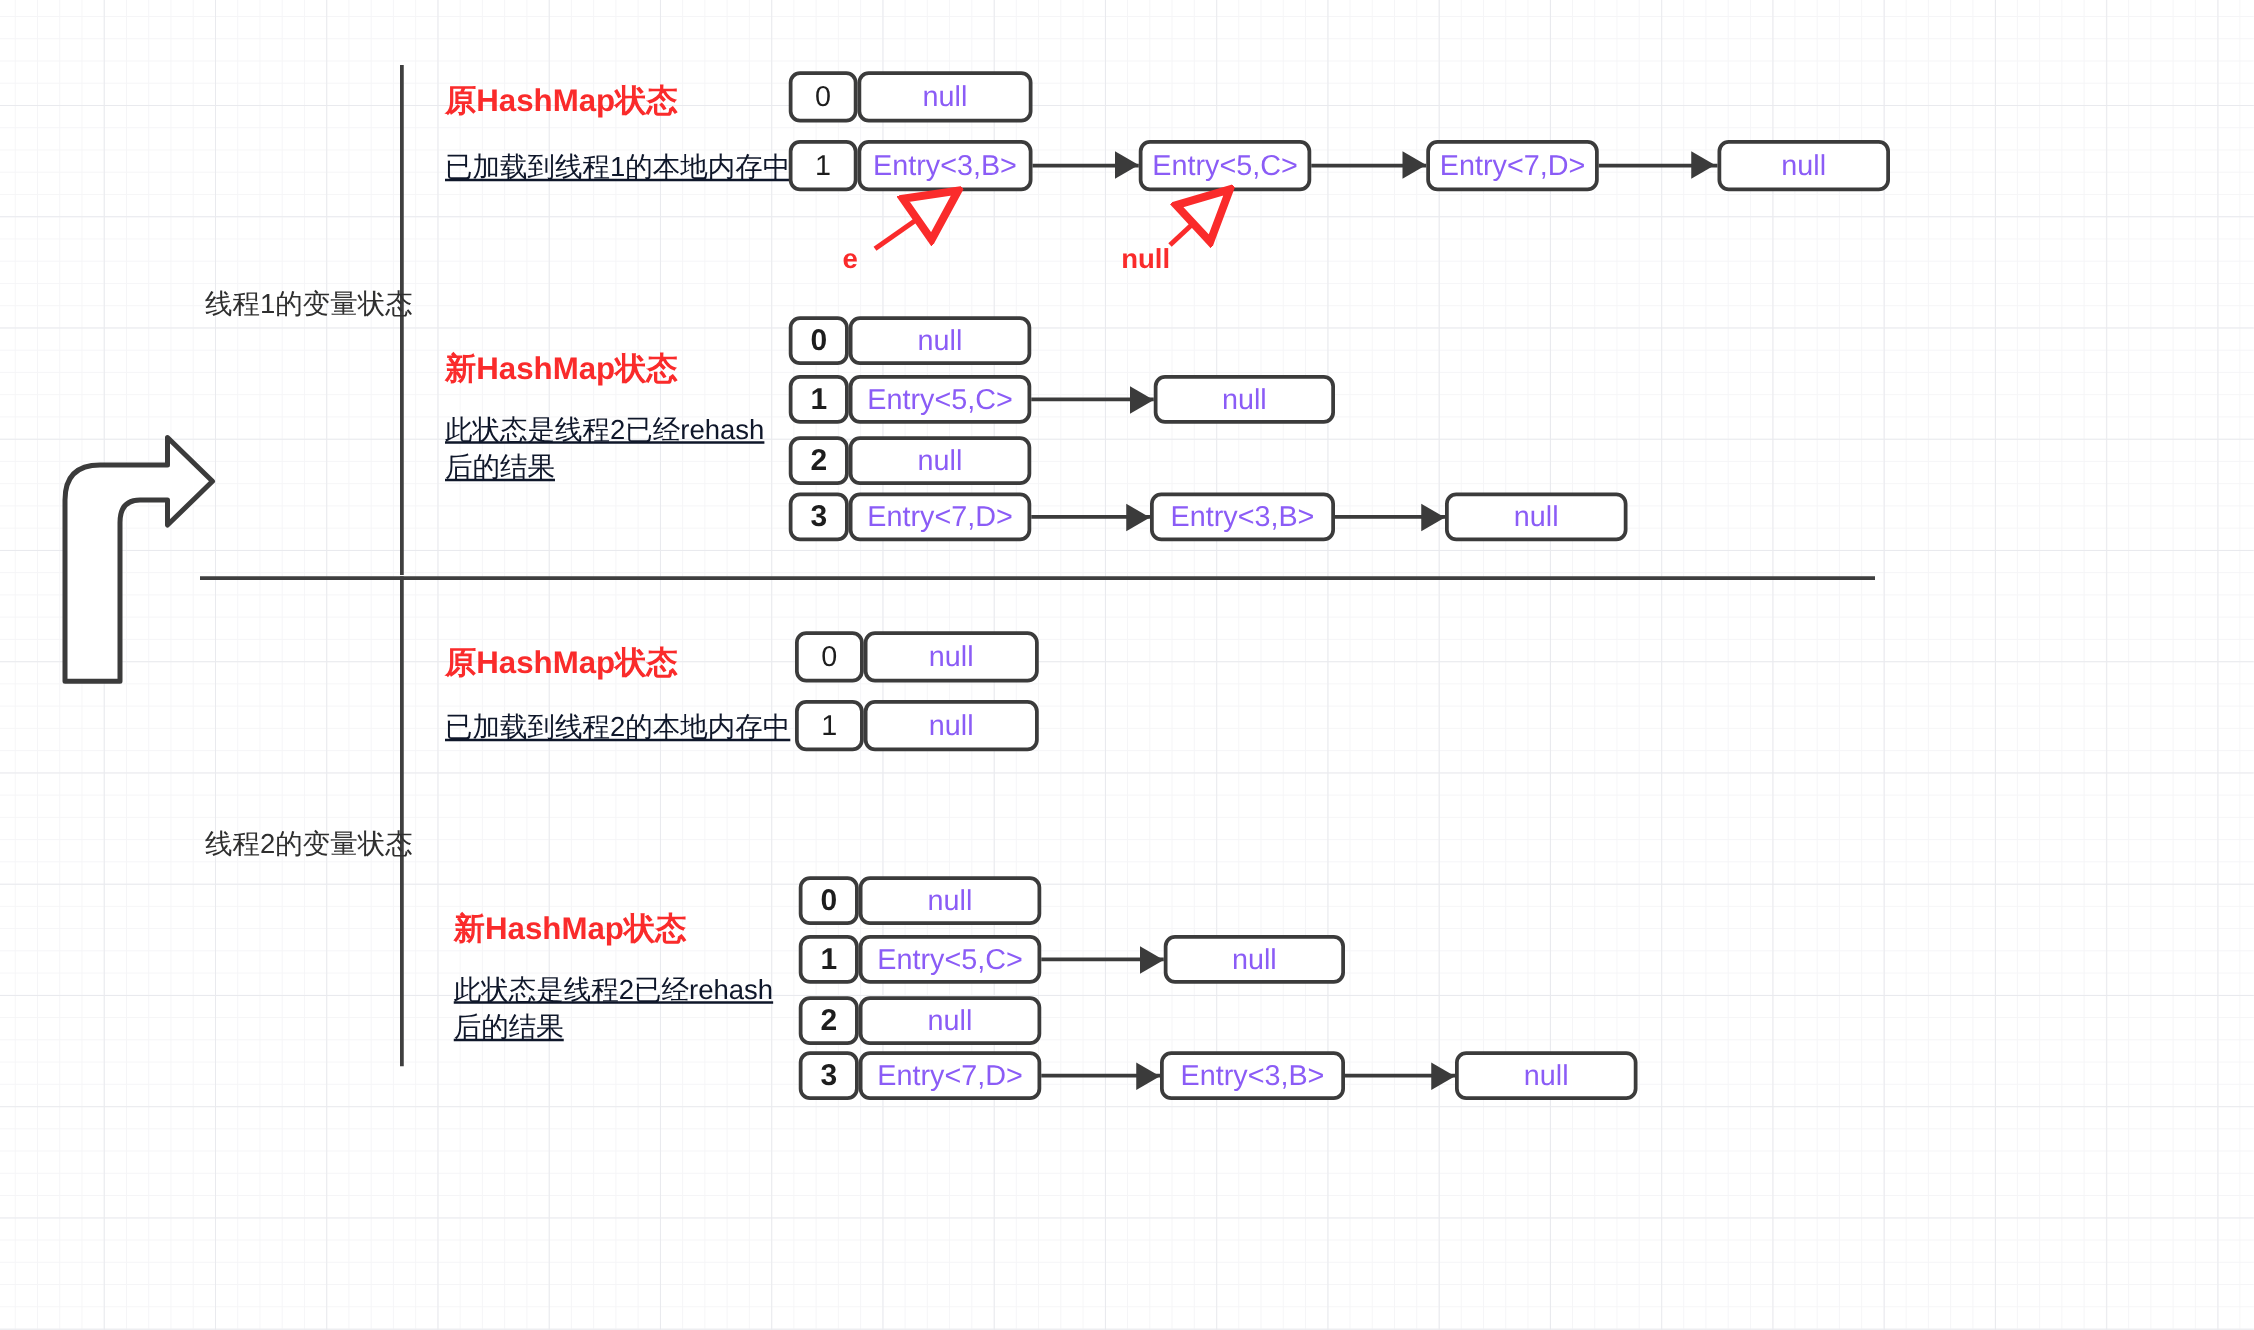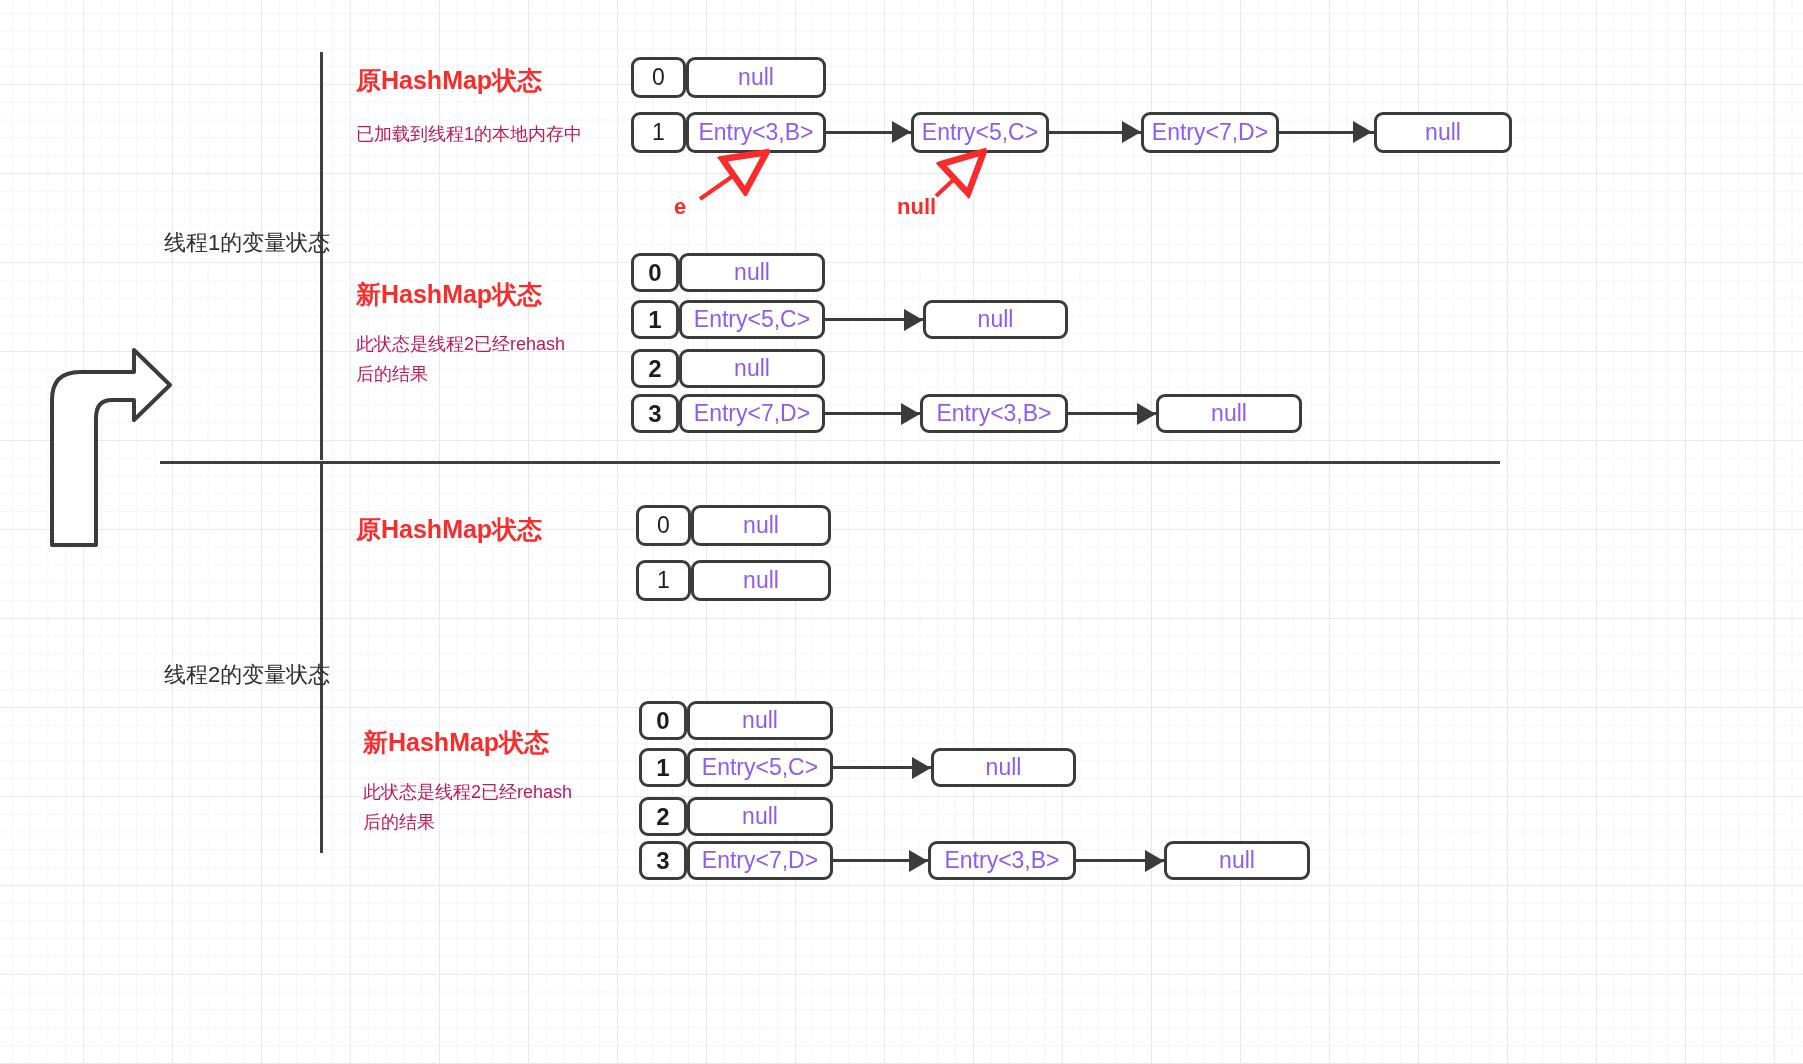--- a/index.html
+++ b/index.html
@@ -25,22 +25,23 @@
   
   .rule-h{position:absolute;background:#3f3f3f;height:3px;}
   .rule-v{position:absolute;background:#3f3f3f;width:3px;}
 
   
   .sec-title{
     position:absolute;color:#fa2b2b;font-weight:bold;font-size:25px;
     letter-spacing:0px;white-space:nowrap;
   }
   .sec-sub{
-    position:absolute;color:#be185d;font-size:18px;line-height:30px;
+    position:absolute;color:#0f172a;font-size:22px;line-height:30px;
     white-space:pre-line;
+    text-decoration:underline;
   }
   .side-label{
     position:absolute;color:#2f2f2f;font-size:22px;white-space:nowrap;
   }
 
   
   .node{
     position:absolute;box-sizing:border-box;
     border:3px solid #3b3b3b;border-radius:9px;background:#fff;
     display:flex;align-items:center;justify-content:center;
@@ -139,20 +140,21 @@
   <div class="idx bold" style="left:631px;top:394px;width:48px;height:39px;">3</div>
   <div class="node" style="left:679px;top:394px;width:146px;height:39px;">Entry&lt;7,D&gt;</div>
   <div class="conn" style="left:825px;top:412px;width:95px;"></div>
   <div class="conn-head" style="left:901px;top:403px;"></div>
   <div class="node" style="left:920px;top:394px;width:148px;height:39px;">Entry&lt;3,B&gt;</div>
   <div class="conn" style="left:1068px;top:412px;width:88px;"></div>
   <div class="conn-head" style="left:1137px;top:403px;"></div>
   <div class="node" style="left:1156px;top:394px;width:146px;height:39px;">null</div>
 
   <div class="sec-title" style="left:356px;top:513px;">原HashMap状态</div>
+  <div class="sec-sub" style="left:356px;top:567px;">已加载到线程2的本地内存中</div>
 
   <div class="idx" style="left:636px;top:505px;width:55px;height:41px;">0</div>
   <div class="node" style="left:691px;top:505px;width:140px;height:41px;">null</div>
   <div class="idx" style="left:636px;top:560px;width:55px;height:41px;">1</div>
   <div class="node" style="left:691px;top:560px;width:140px;height:41px;">null</div>
 
   <div class="sec-title" style="left:363px;top:726px;">新HashMap状态</div>
   <div class="sec-sub" style="left:363px;top:777px;">此状态是线程2已经rehash
 后的结果</div>
 

